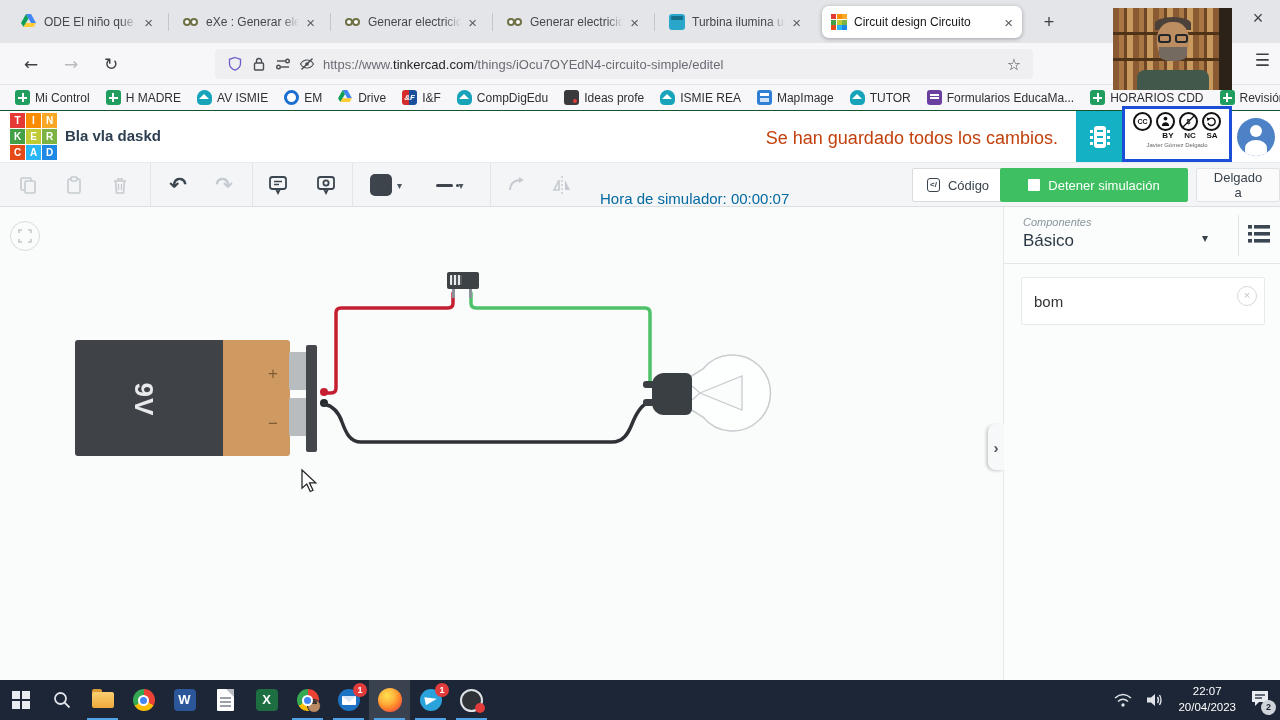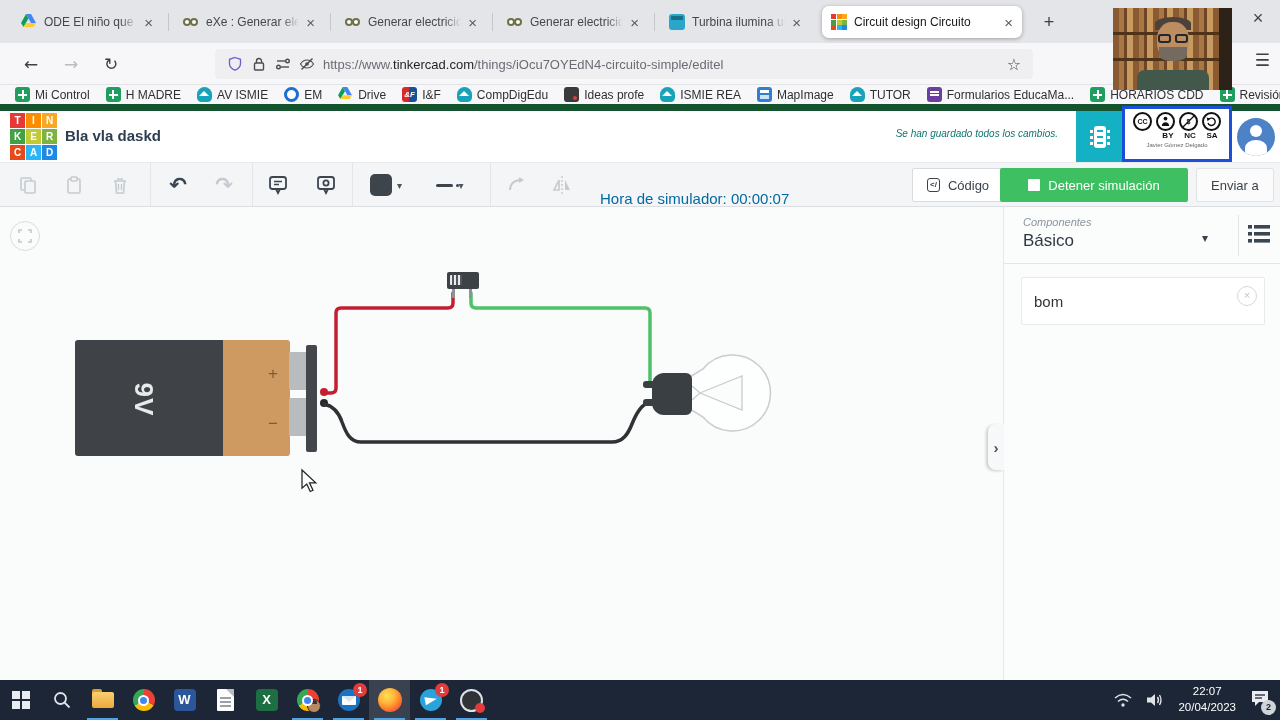--- a/index.html
+++ b/index.html
@@ -32,21 +32,21 @@
            font-size:17px;color:#3c3f43;font-family:"DejaVu Sans",sans-serif;}
   .nav-btn.dis{color:#b9bcc0;}
   .urlbar{position:absolute;left:215px;top:6px;width:818px;height:30px;background:#efeff2;border-radius:4px;
           display:flex;align-items:center;gap:8px;padding:0 12px;box-sizing:border-box;}
   .urlbar .uic{display:inline-flex;width:16px;height:16px;}
   .url-text{flex:1;font-size:13px;color:#6b6b74;white-space:nowrap;overflow:hidden;}
   .url-text .dom{color:#1f2023;}
   .star{font-size:16px;color:#4a4d52;font-family:"DejaVu Sans",sans-serif;}
   .menu-btn{position:absolute;right:10px;top:7px;font-size:17px;color:#3c3f43;font-family:"DejaVu Sans",sans-serif;}
   
-  .bmbar{position:absolute;left:0;top:85px;width:1280px;height:26px;background:#f7f7f9;border-bottom:7px solid #14532d;
+  .bmbar{position:absolute;left:0;top:85px;width:1280px;height:26px;background:#f7f7f9;border-bottom:1px solid #14532d;
          display:flex;align-items:center;gap:6px;padding:0 10px;box-sizing:border-box;}
   .bm{display:flex;align-items:center;gap:5px;font-size:12px;color:#2f3033;padding:2px 5px;white-space:nowrap;}
   .bmic{width:15px;height:15px;border-radius:3px;position:relative;display:inline-block;flex:0 0 15px;}
   .bmic-greenplus{background:#1f9e5f;}
   .bmic-greenplus::before{content:"";position:absolute;left:6.5px;top:3px;width:2px;height:9px;background:#fff;}
   .bmic-greenplus::after{content:"";position:absolute;left:3px;top:6.5px;width:9px;height:2px;background:#fff;}
   .bmic-moodle{background:#17a3ba;border-radius:50% 50% 30% 30%;}
   .bmic-moodle::before{content:"";position:absolute;left:2px;top:4px;border-left:5.5px solid transparent;border-right:5.5px solid transparent;border-bottom:5px solid #fff;}
   .bmic-bluering{background:#fff;border:3px solid #1b6fd0;border-radius:50%;box-sizing:border-box;}
   .bmic-if{background:linear-gradient(90deg,#d42a2a 50%,#1a4f9c 50%);color:#fff;font-size:8px;font-weight:bold;text-align:center;line-height:15px;}
@@ -58,21 +58,21 @@
   .bmic-purple{background:#6b3fa0;}
   .bmic-purple::before{content:"";position:absolute;left:3px;top:4px;width:9px;height:2px;background:#fff;box-shadow:0 3px 0 #fff;}
   
   .tchead{position:absolute;left:0;top:111px;width:1280px;height:52px;background:#fff;border-bottom:1px solid #e8eaec;box-sizing:border-box;}
   .tclogo{position:absolute;left:10px;top:2px;display:grid;grid-template-columns:repeat(3,15px);grid-auto-rows:15px;gap:1px;}
   .tclogo b{display:block;color:#fff;font-size:10px;font-weight:bold;text-align:center;line-height:15px;}
   .c1{background:#e53935;}.c2{background:#fb8c00;}.c3{background:#f9a825;}
   .c4{background:#43a047;}.c5{background:#c0ca33;}.c6{background:#7cb342;}
   .c7{background:#e64a19;}.c8{background:#29b6f6;}.c9{background:#1e88e5;}
   .tc-title{position:absolute;left:65px;top:16px;font-size:15px;font-weight:bold;color:#2c3e50;}
-  .autosave{position:absolute;right:222px;top:17px;font-size:10px;color:#0f766e;font-style:italic;}
+  .autosave{position:absolute;right:222px;top:17px;font-size:18px;color:#c2410c;}
   .chipbtn{position:absolute;left:1076px;top:0;width:48px;height:51px;background:#14b0c4;display:flex;align-items:center;justify-content:center;}
   .avatar{position:absolute;left:1237px;top:7px;width:38px;height:38px;border-radius:50%;background:#4d82c6;overflow:hidden;}
   .avatar::before{content:"";position:absolute;left:13px;top:7px;width:12px;height:12px;border-radius:50%;background:#fff;}
   .avatar::after{content:"";position:absolute;left:8px;top:22px;width:22px;height:16px;border-radius:50% 50% 0 0;background:#fff;}
   
   .ccbadge{position:absolute;left:1122px;top:106px;width:110px;height:56px;background:#fff;border:3px solid #1d4ed8;
            box-sizing:border-box;z-index:40;text-align:center;}
   .ccrow{display:flex;justify-content:space-around;padding:3px 6px 0;}
   .cccirc{width:19px;height:19px;border:2px solid #111;border-radius:50%;box-sizing:border-box;
           font-size:7px;font-weight:bold;color:#111;line-height:15px;position:relative;}
@@ -482,21 +482,21 @@
     <span class="simtime">Hora de simulador: 00:00:07</span>
     <button class="btn btn-code">
         <span class="codeicon">&lt;/</span>
         <span>Código</span>
       </button>
     <button class="btn btn-stop">
         <span class="stopsq"></span>
         <span>Detener simulación</span>
       </button>
     <button class="btn btn-send">
-        <span>Enviar a</span>
+        <span>Delgado a</span>
       </button>
   </div>
 
   <div class="canvas">
     <span class="fsbtn">
       <svg width="14" height="14" viewBox="0 0 14 14">
           <path d="M1 4V1h3M10 1h3v3M13 10v3h-3M4 13H1v-3" fill="none" stroke="#c3c8cc" stroke-width="1.6"></path>
         </svg>
     </span>
 

